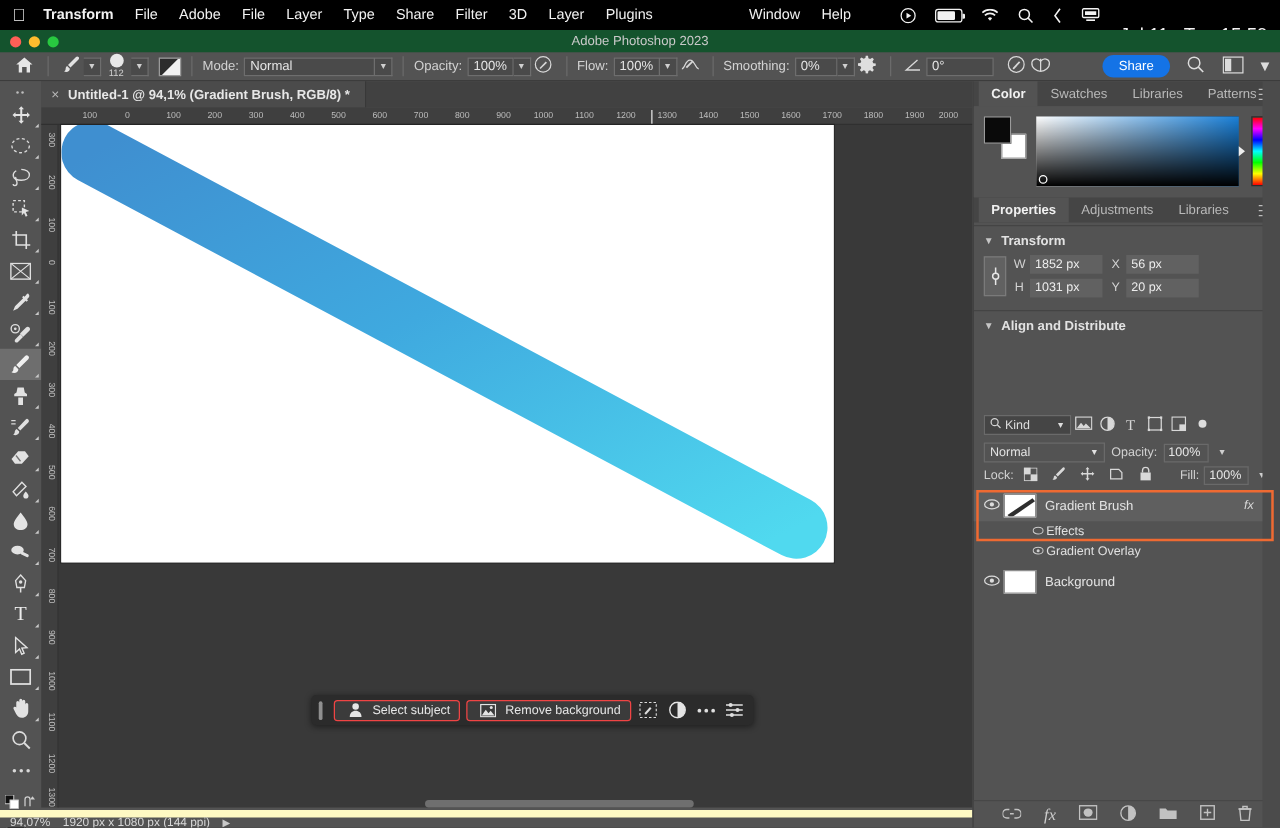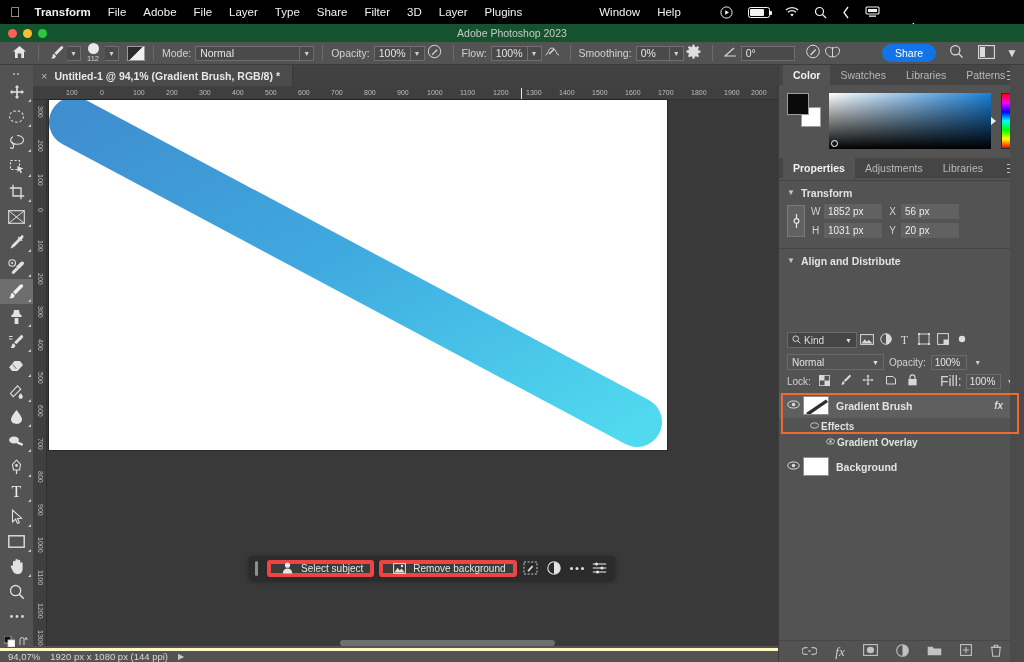--- a/index.html
+++ b/index.html
@@ -151,31 +151,31 @@
 
   
   .ctx-toolbar {
     position: absolute; left: 249px; top: 556px; height: 24px;
     background: #2b2b2b; border-radius: 4px; display: flex; align-items: center;
     padding: 0 6px; gap: 5px; box-shadow: 0 1px 5px rgba(0,0,0,0.45);
   }
   .ctx-grip { width: 3px; height: 15px; background: #8f8f8f; border-radius: 2px; margin-right: 4px; }
   .ctx-btn {
     display: flex; align-items: center; gap: 5px; background: #3b3b3b;
-    border: 4px solid #ef4444; border-radius: 3px; height: 17px;
+    border: 1px solid #ef4444; border-radius: 3px; height: 17px;
     padding: 0 7px; font-size: 10px; color: #e6e6e6; white-space: nowrap;
   }
   .ctx-ic { display: flex; align-items: center; justify-content: center; width: 18px; color: #dcdcdc; font-size: 12px; }
 
   
   .statusbar {
     position: absolute; left: 0; top: 648px; width: 778px; height: 14px;
     background: #535353; display: flex; align-items: center;
     font-size: 9.5px; color: #d8d8d8; padding-left: 8px; gap: 10px;
-    border-top: 3px solid #fef9c3;
+    border-top: 6px solid #fef9c3;
   }
   .hscroll-track {
     position: absolute; left: 47px; top: 640px; width: 731px; height: 6px;
   }
 
   
   .dock {
     position: absolute; left: 778px; top: 65px; width: 246px; height: 597px;
     background: #535353; border-left: 1px solid #3c3c3c;
   }
@@ -256,21 +256,21 @@
   .blend-row { display: flex; align-items: center; gap: 5px; padding: 2px 8px 3px 8px; }
   .blend-select {
     background: #535353; border: 1px solid #6a6a6a; height: 16px; width: 97px;
     display: flex; align-items: center; padding: 0 4px; font-size: 10px; color: #e2e2e2;
   }
   .blend-select .ch { margin-left: auto; font-size: 7px; }
   .mini-field { background: #535353; border: 1px solid #6a6a6a; height: 15px; width: 36px; display: flex; align-items: center; padding: 0 3px; font-size: 10px; color: #e6e6e6; }
   .mini-chev { width: 12px; height: 15px; display: flex; align-items: center; justify-content: center; font-size: 7px; color: #cfcfcf; }
   .lock-row { display: flex; align-items: center; gap: 4px; padding: 0 8px 4px 8px; font-size: 10px; color: #d2d2d2; }
 
-  .layer-list { position: relative; font-weight: bold; }
+  .layer-list { position: relative; }
   .sel-outline {
     position: absolute; left: 2px; top: 0; width: 238px; height: 41px;
     border: 2px solid #ef6a32; pointer-events: none; z-index: 5;
   }
   .layer-row {
     display: flex; align-items: center; height: 25px; padding-left: 4px;
     font-size: 10.5px; color: #e3e3e3; position: relative;
   }
   .layer-row.selected { background: #5f5f5f; }
   .eye { width: 20px; text-align: center; font-size: 10px; color: #d8d8d8; }
@@ -923,21 +923,21 @@
         <svg width="12" height="12" viewBox="0 0 12 12">
             <path d="M1.5 2.5 L8 2.5 L10.5 5 L10.5 10 L1.5 10 Z" fill="none" stroke="#d8d8d8" stroke-width="1"></path>
           </svg>
       </span>
       <span class="fic">
         <svg width="11" height="12" viewBox="0 0 11 12">
             <path d="M3 5 L3 3.4 A2.5 2.5 0 0 1 8 3.4 L8 5" fill="none" stroke="#d8d8d8" stroke-width="1.1"></path>
             <rect x="1.4" y="5" width="8.2" height="6.3" fill="#d8d8d8"></rect>
           </svg>
       </span>
-      <span style="margin-left:14px;font-size:14px;color:#d2d2d2">Fill:</span>
+      <span style="margin-left:14px;font-size:10px;color:#d2d2d2">Fill:</span>
       <span class="mini-field">100%</span>
       <span class="mini-chev">▼</span>
     </div>
 
     <div class="layer-list">
       <div class="sel-outline"></div>
 
       <div class="layer-row selected">
         <span class="eye">
           <svg width="13" height="9" viewBox="0 0 13 9">
@@ -949,21 +949,21 @@
           <svg width="26" height="19" viewBox="0 0 26 19">
               <rect width="26" height="19" fill="#fff"></rect>
               <path d="M2 16 L22 2.5 L24 5 L4.5 18.5 Z" fill="#2e2e2e"></path>
             </svg>
         </span>
         <span>Gradient Brush</span>
         <span class="fx-lab">fx</span>
         <span class="fx-caret">▲</span>
       </div>
 
-      <div class="effect-row" style="padding-left:28px">
+      <div class="effect-row" style="padding-left:44px">
         <span class="eye2">
           <svg width="9" height="7" viewBox="0 0 9 7">
               <ellipse cx="4.5" cy="3.5" rx="4" ry="2.7" fill="none" stroke="#cfcfcf" stroke-width="0.9"></ellipse>
             </svg>
         </span>
         <span>Effects</span>
       </div>
 
       <div class="effect-row" style="padding-left:44px">
         <span class="eye2">

